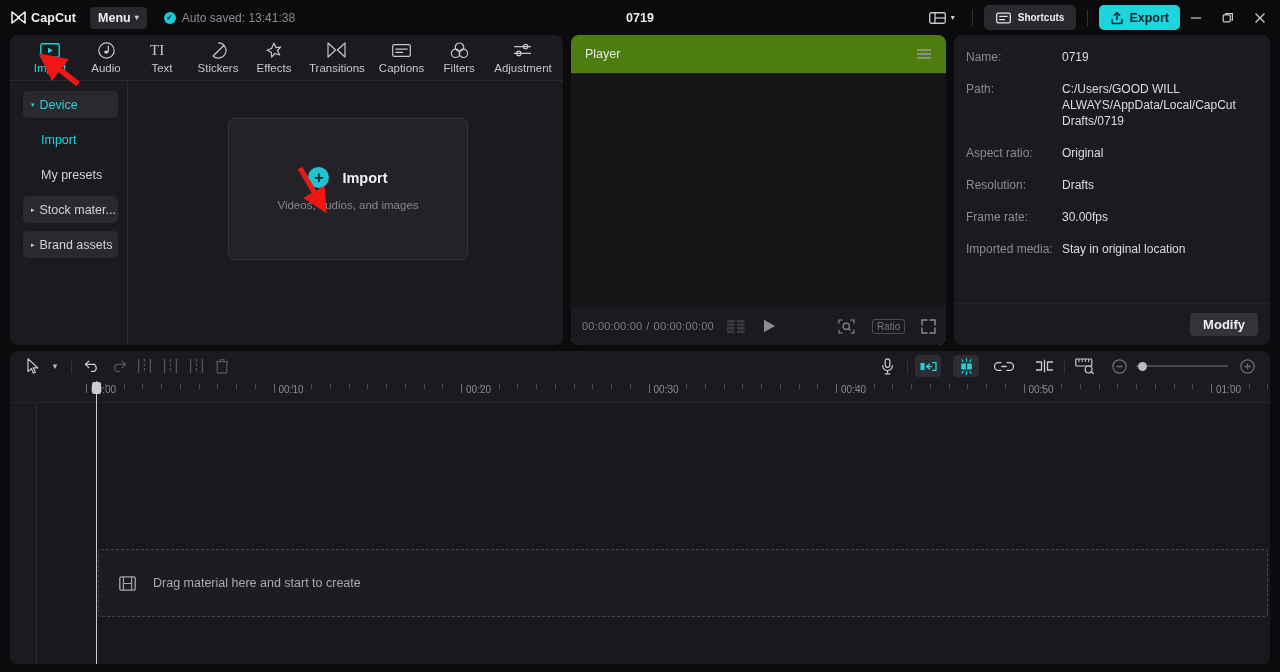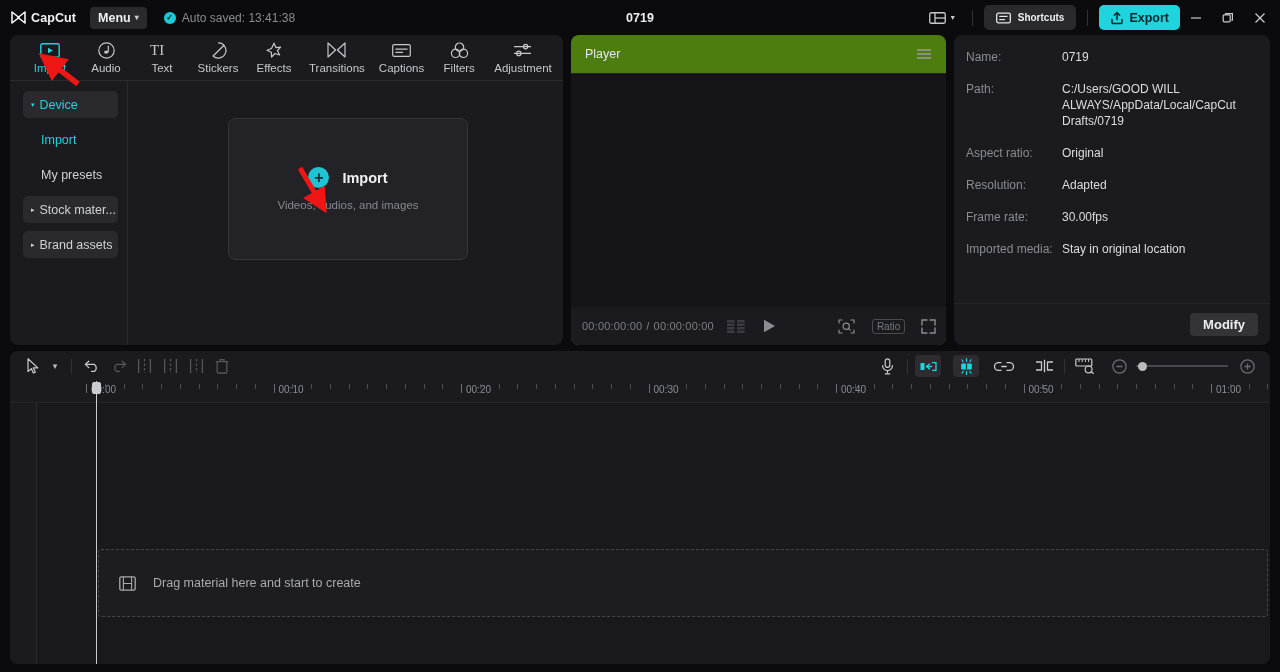--- a/index.html
+++ b/index.html
@@ -488,21 +488,21 @@
         <div class="drow">
           <span class="dlabel">Path:</span>
           <span class="dvalue">C:/Users/GOOD WILL ALWAYS/AppData/Local/CapCut Drafts/0719</span>
         </div>
         <div class="drow">
           <span class="dlabel">Aspect ratio:</span>
           <span class="dvalue">Original</span>
         </div>
         <div class="drow">
           <span class="dlabel">Resolution:</span>
-          <span class="dvalue">Adapted</span>
+          <span class="dvalue">Drafts</span>
         </div>
         <div class="drow">
           <span class="dlabel">Frame rate:</span>
           <span class="dvalue">30.00fps</span>
         </div>
         <div class="drow">
           <span class="dlabel">Imported media:</span>
           <span class="dvalue">Stay in original location</span>
         </div>
       </div>

